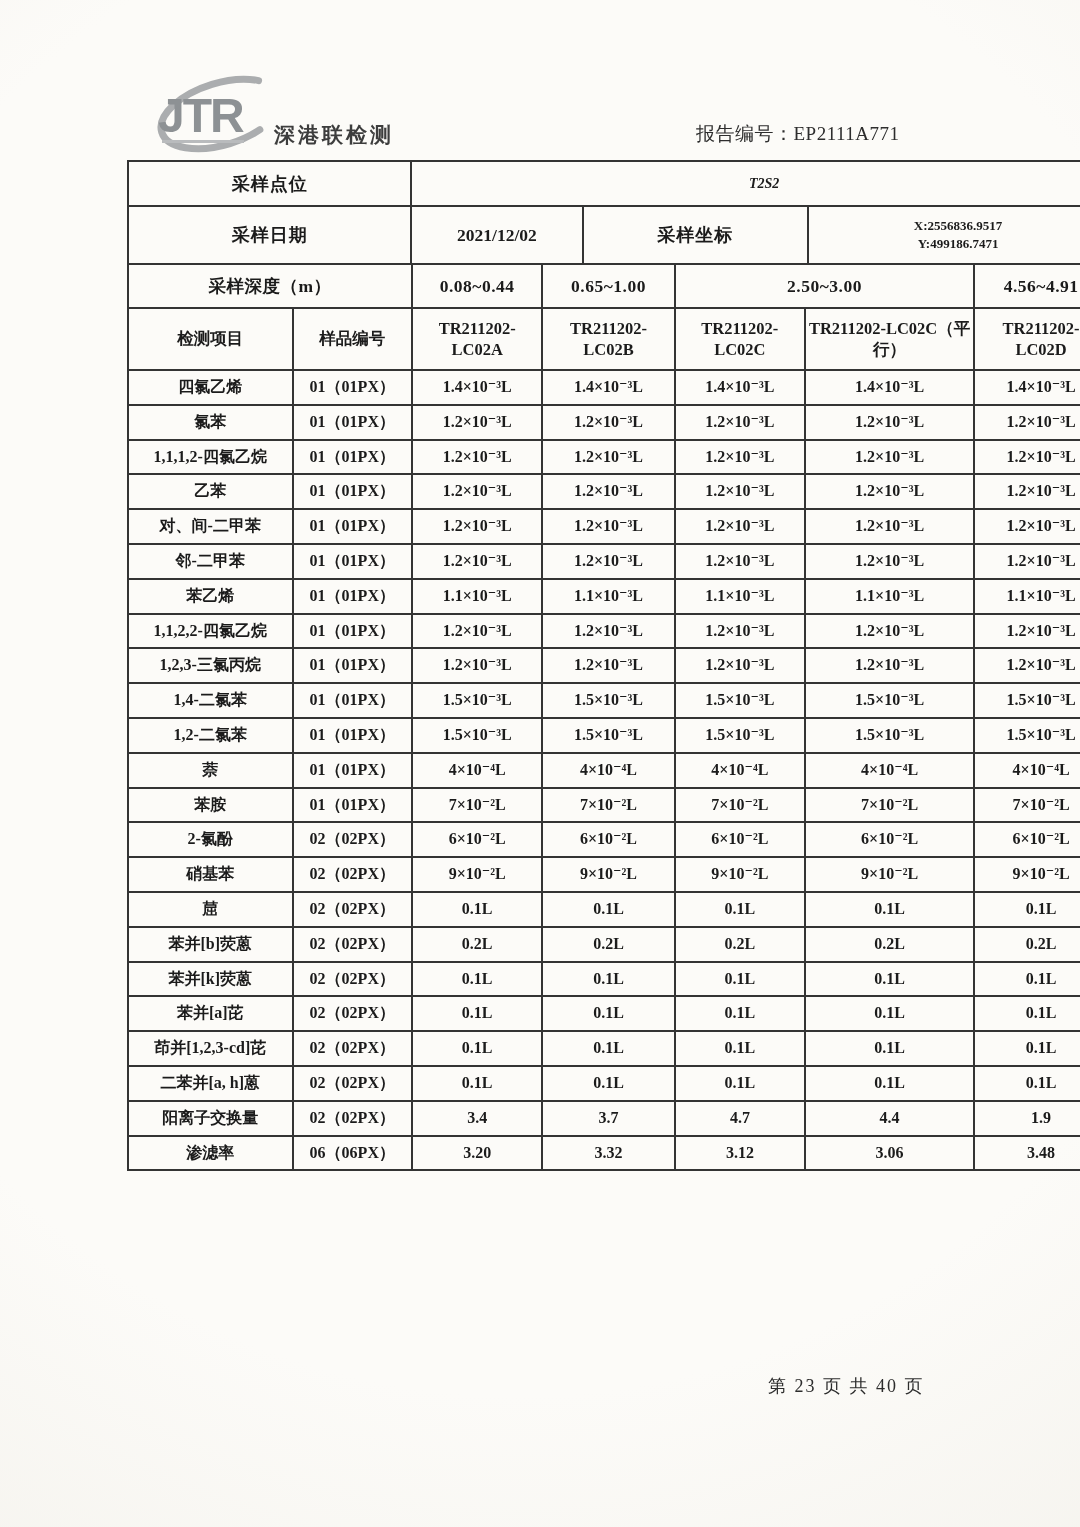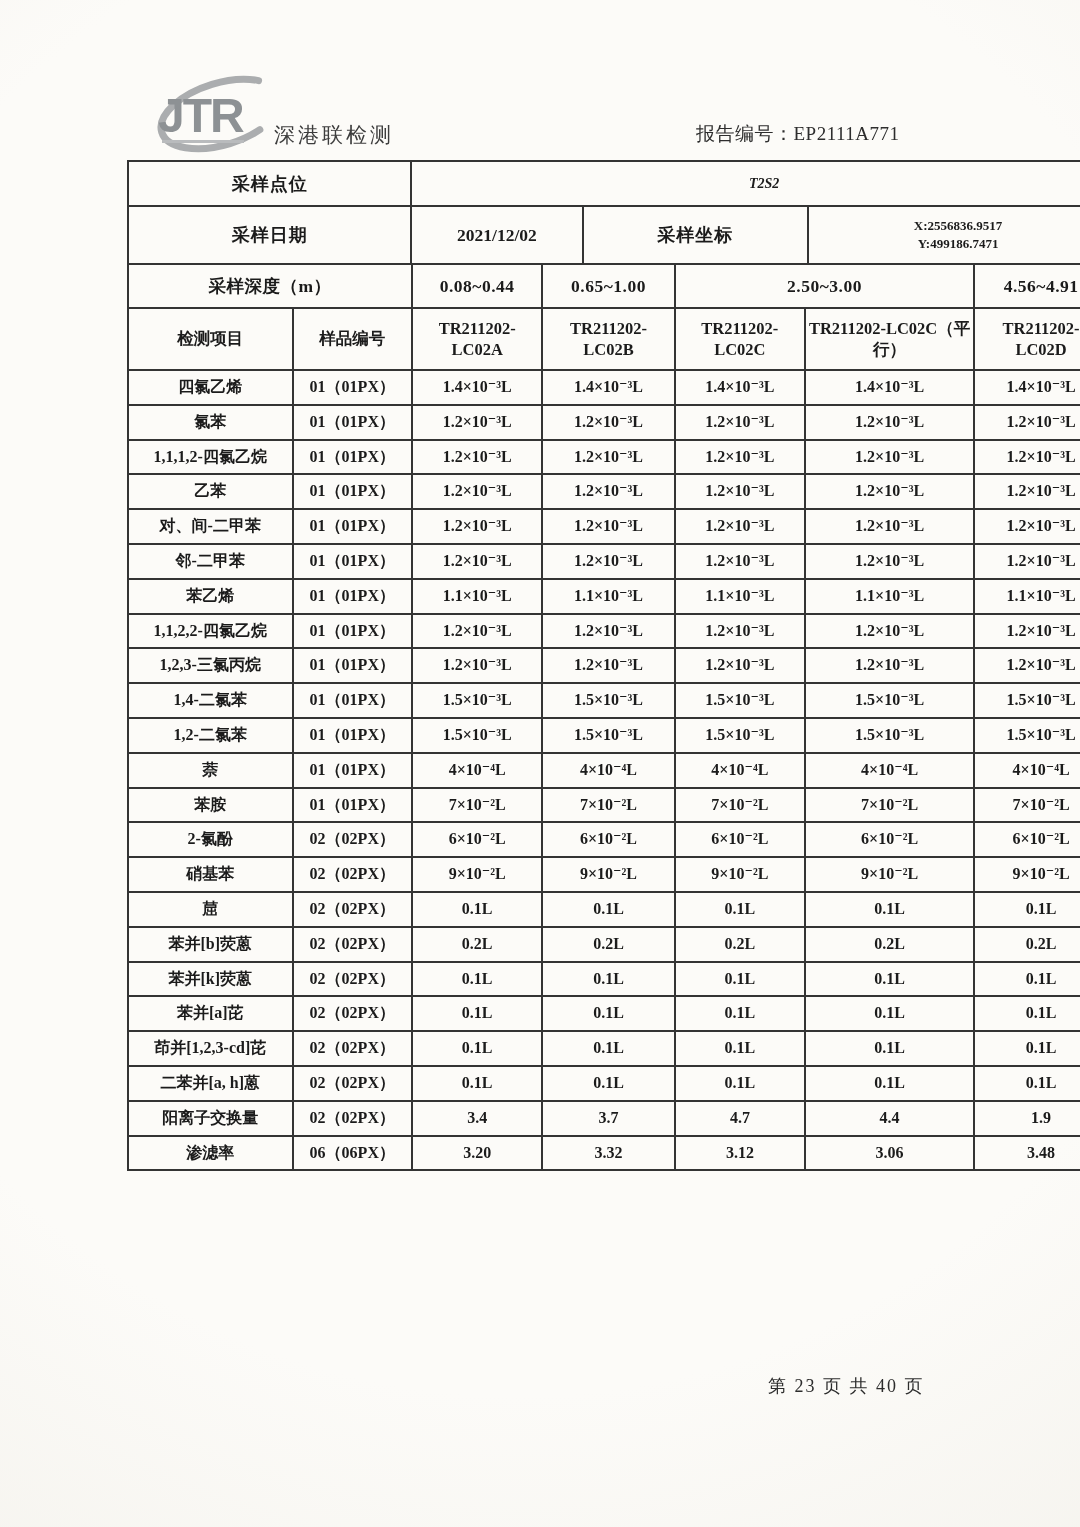--- a/index.html
+++ b/index.html
@@ -12,21 +12,21 @@
   }
   .sheet {
     position:absolute; inset:0;
     background: radial-gradient(ellipse 130% 95% at 48% 42%, #fcfbf8 52%, #f3f1eb 85%, #e7e4dc 100%);
   }
 
   
   .logo { position:absolute; left:142px; top:66px;text-align:center; }
   .company-name {
     position:absolute; left:274px; top:121px;
-    font-size:21px; color:#3d3d3d; letter-spacing:3px; font-weight:400;
+    font-size:21px; color:#3d3d3d; letter-spacing:3px; font-weight:700;
   }
   .report-no {
     position:absolute; left:696px; top:121px;
     font-size:19px; color:#2d2d2d; letter-spacing:0.5px;
   }
 
   
   .report { position:absolute; left:127px; top:160px; width:982px; }
   .report table { width:100%; border-collapse:collapse; table-layout:fixed; }
   .report td {

